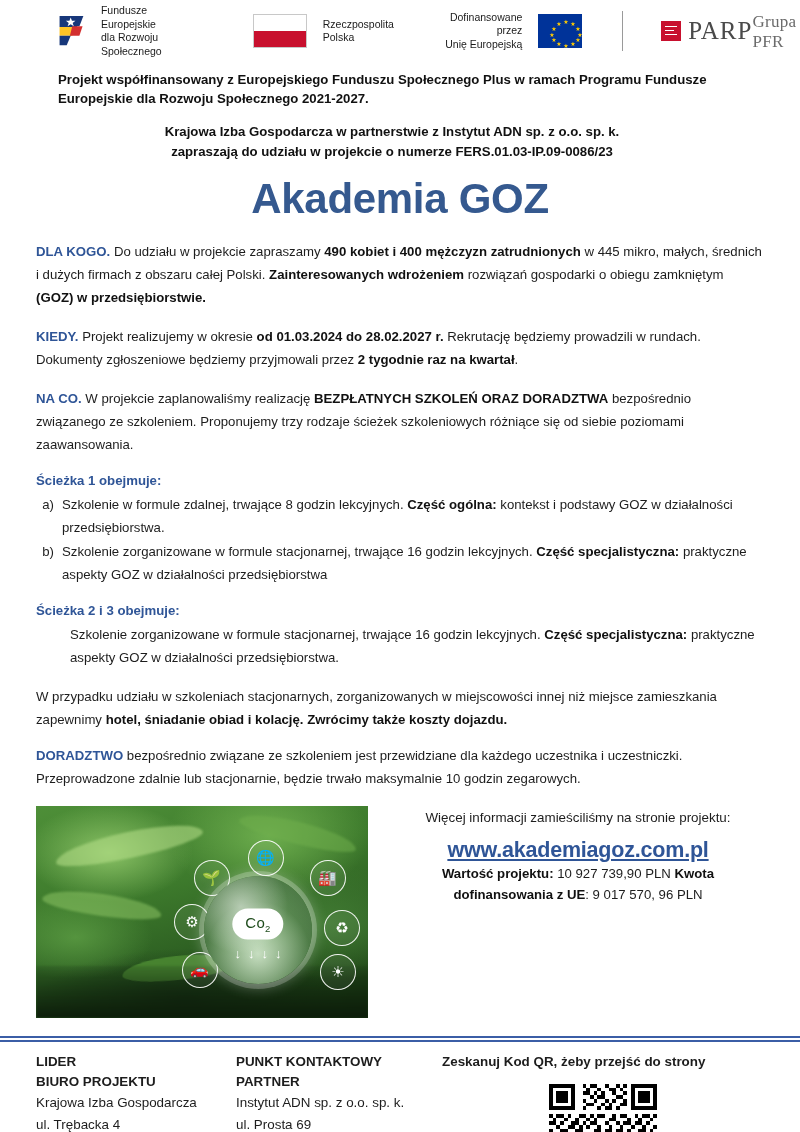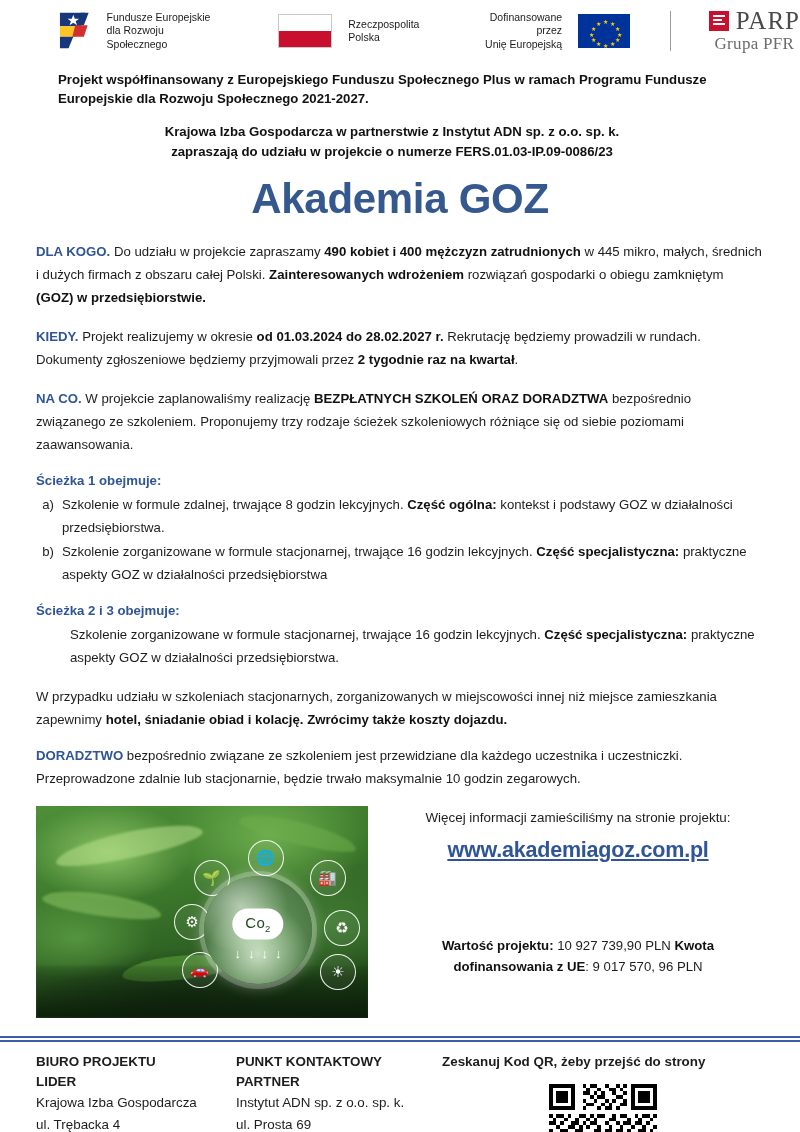--- a/index.html
+++ b/index.html
@@ -69,21 +69,21 @@
     background: #003399;
     position: relative;
   }
   .flag-eu .star {
     position: absolute;
     color: #FFCC00;
     font-size: 6px;
     line-height: 6px;
   }
 
-  .parp-wrap { display: flex; flex-direction: column; align-items: center; }
+  .parp-wrap { display: flex; flex-direction: row; align-items: center; }
   .parp-top { display: flex; align-items: center; gap: 7px; }
   .parp-sq {
     width: 20px; height: 20px;
     background: #C8102E;
     position: relative;
   }
   .parp-sq i {
     position: absolute; left: 4px; background: #fff; height: 1.8px;
   }
   .parp-sq i:nth-child(1){ top: 4.5px; width: 12px; }
@@ -273,21 +273,20 @@
   .site-link {
     display: inline-block;
     margin-top: 10px;
     font-size: 21.5px;
     font-weight: bold;
     color: #2F5597;
     text-decoration: underline;
     letter-spacing: -0.2px;
   }
   .value-box {
-    margin-top: 72px;
     font-size: 13.2px;
     line-height: 21px;
     color: #1d1d1d;
     padding: 0 14px;
   }
 
   
   .footer-rule {
     margin-top: 18px;
     width: 100%;
@@ -473,22 +472,22 @@
 
   <div class="footer-rule">
     <div class="l1"></div>
       <div class="l2"></div>
       <div class="l3"></div>
   </div>
 
   <div class="footer">
 
     <div class="fcol c1">
+      <div class="fhead">LIDER</div>
       <div class="fhead">BIURO PROJEKTU</div>
-      <div class="fhead">LIDER</div>
       <div>Krajowa Izba Gospodarcza</div>
       <div>ul. Trębacka 4</div>
 
     </div>
 
     <div class="fcol c2">
       <div class="fhead">PUNKT KONTAKTOWY</div>
       <div class="fhead">PARTNER</div>
       <div>Instytut ADN sp. z o.o. sp. k.</div>
       <div>ul. Prosta 69</div>

